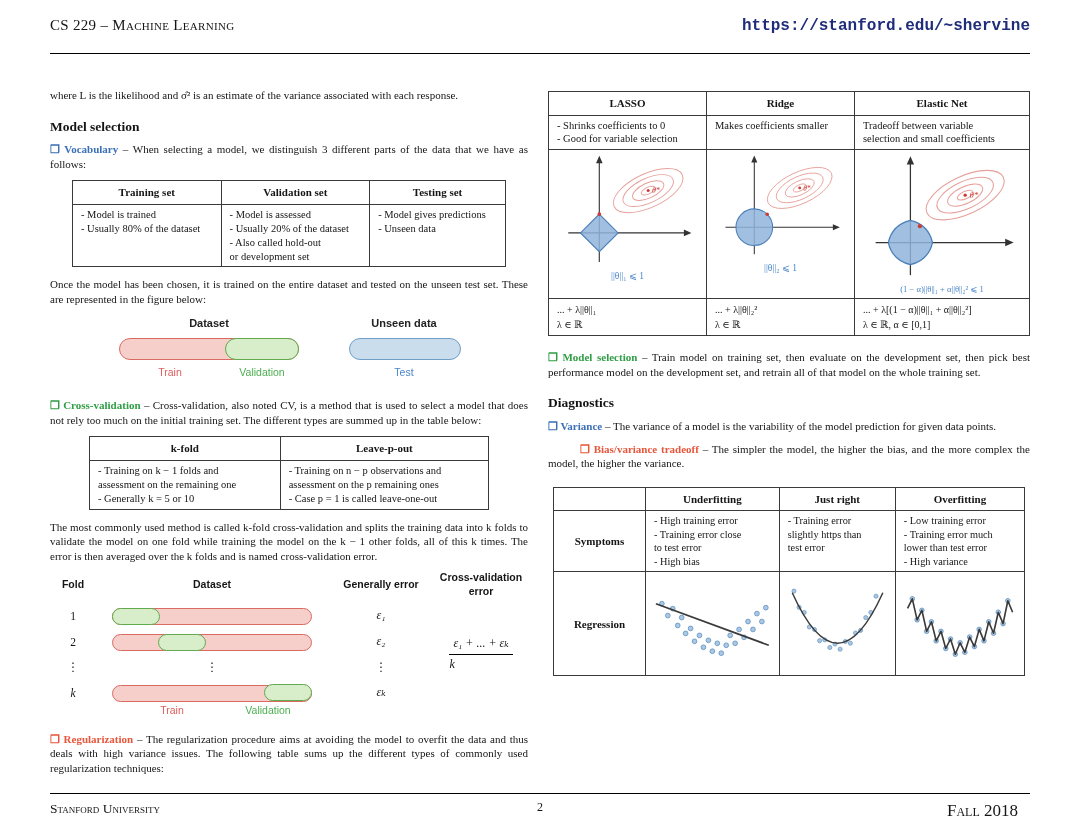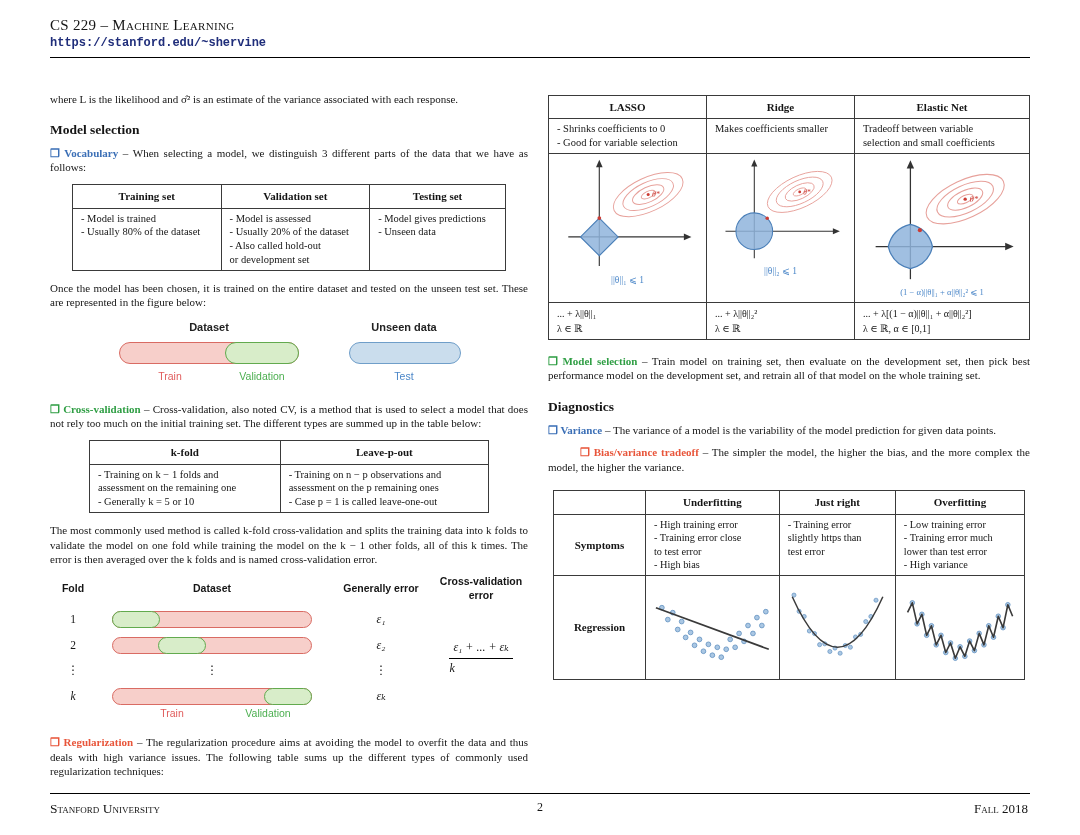--- a/index.html
+++ b/index.html
@@ -6,28 +6,28 @@
   html,body { background:#ffffff; }
   body {
     width:1080px; height:835px;
     font-family:"Liberation Serif","DejaVu Serif",serif;
     color:#151515; font-size:11px; line-height:1.32;
   }
   .page { position:relative; width:1080px; height:835px; padding:16px 50px 0; overflow:hidden; }
 
   
   .pageheader { display:flex; justify-content:space-between; align-items:baseline;
-    padding-bottom:5px; border-bottom:1.4px solid #000;flex-direction:column; }
+    padding-bottom:16px; border-bottom:1.4px solid #000; }
   .course { font-variant:small-caps; font-size:15px; letter-spacing:.3px; }
-  .url { font-family:"Liberation Mono","DejaVu Sans Mono",monospace; font-size:12px; font-weight:bold; text-decoration:none; }
+  .url { font-family:"Liberation Mono","DejaVu Sans Mono",monospace; font-size:16px; font-weight:bold; text-decoration:none; }
   .pagefooter { position:absolute; left:50px; right:50px; bottom:12px;
     border-top:1.4px solid #000; padding-top:6px; height:30px; }
   .foot-left { position:absolute; left:0; font-variant:small-caps; font-size:13.5px; }
   .foot-page { position:absolute; left:50%; transform:translateX(-50%); font-size:12px; }
-  .foot-right { position:absolute; right:2px; font-variant:small-caps; font-size:13px; }
+  .foot-right { position:absolute; right:12px; font-variant:small-caps; font-size:17px; }
 
   
   .columns { display:flex; gap:20px; margin-top:28px; }
   .col-left { width:478px; flex:0 0 478px; }
   .col-right { width:482px; flex:0 0 482px; }
 
   .para { margin:6px 0 8px; text-align:justify; }
   h2 { font-size:13.5px; font-weight:bold; margin:15px 0 7px; }
   .term { font-weight:bold; }
 

